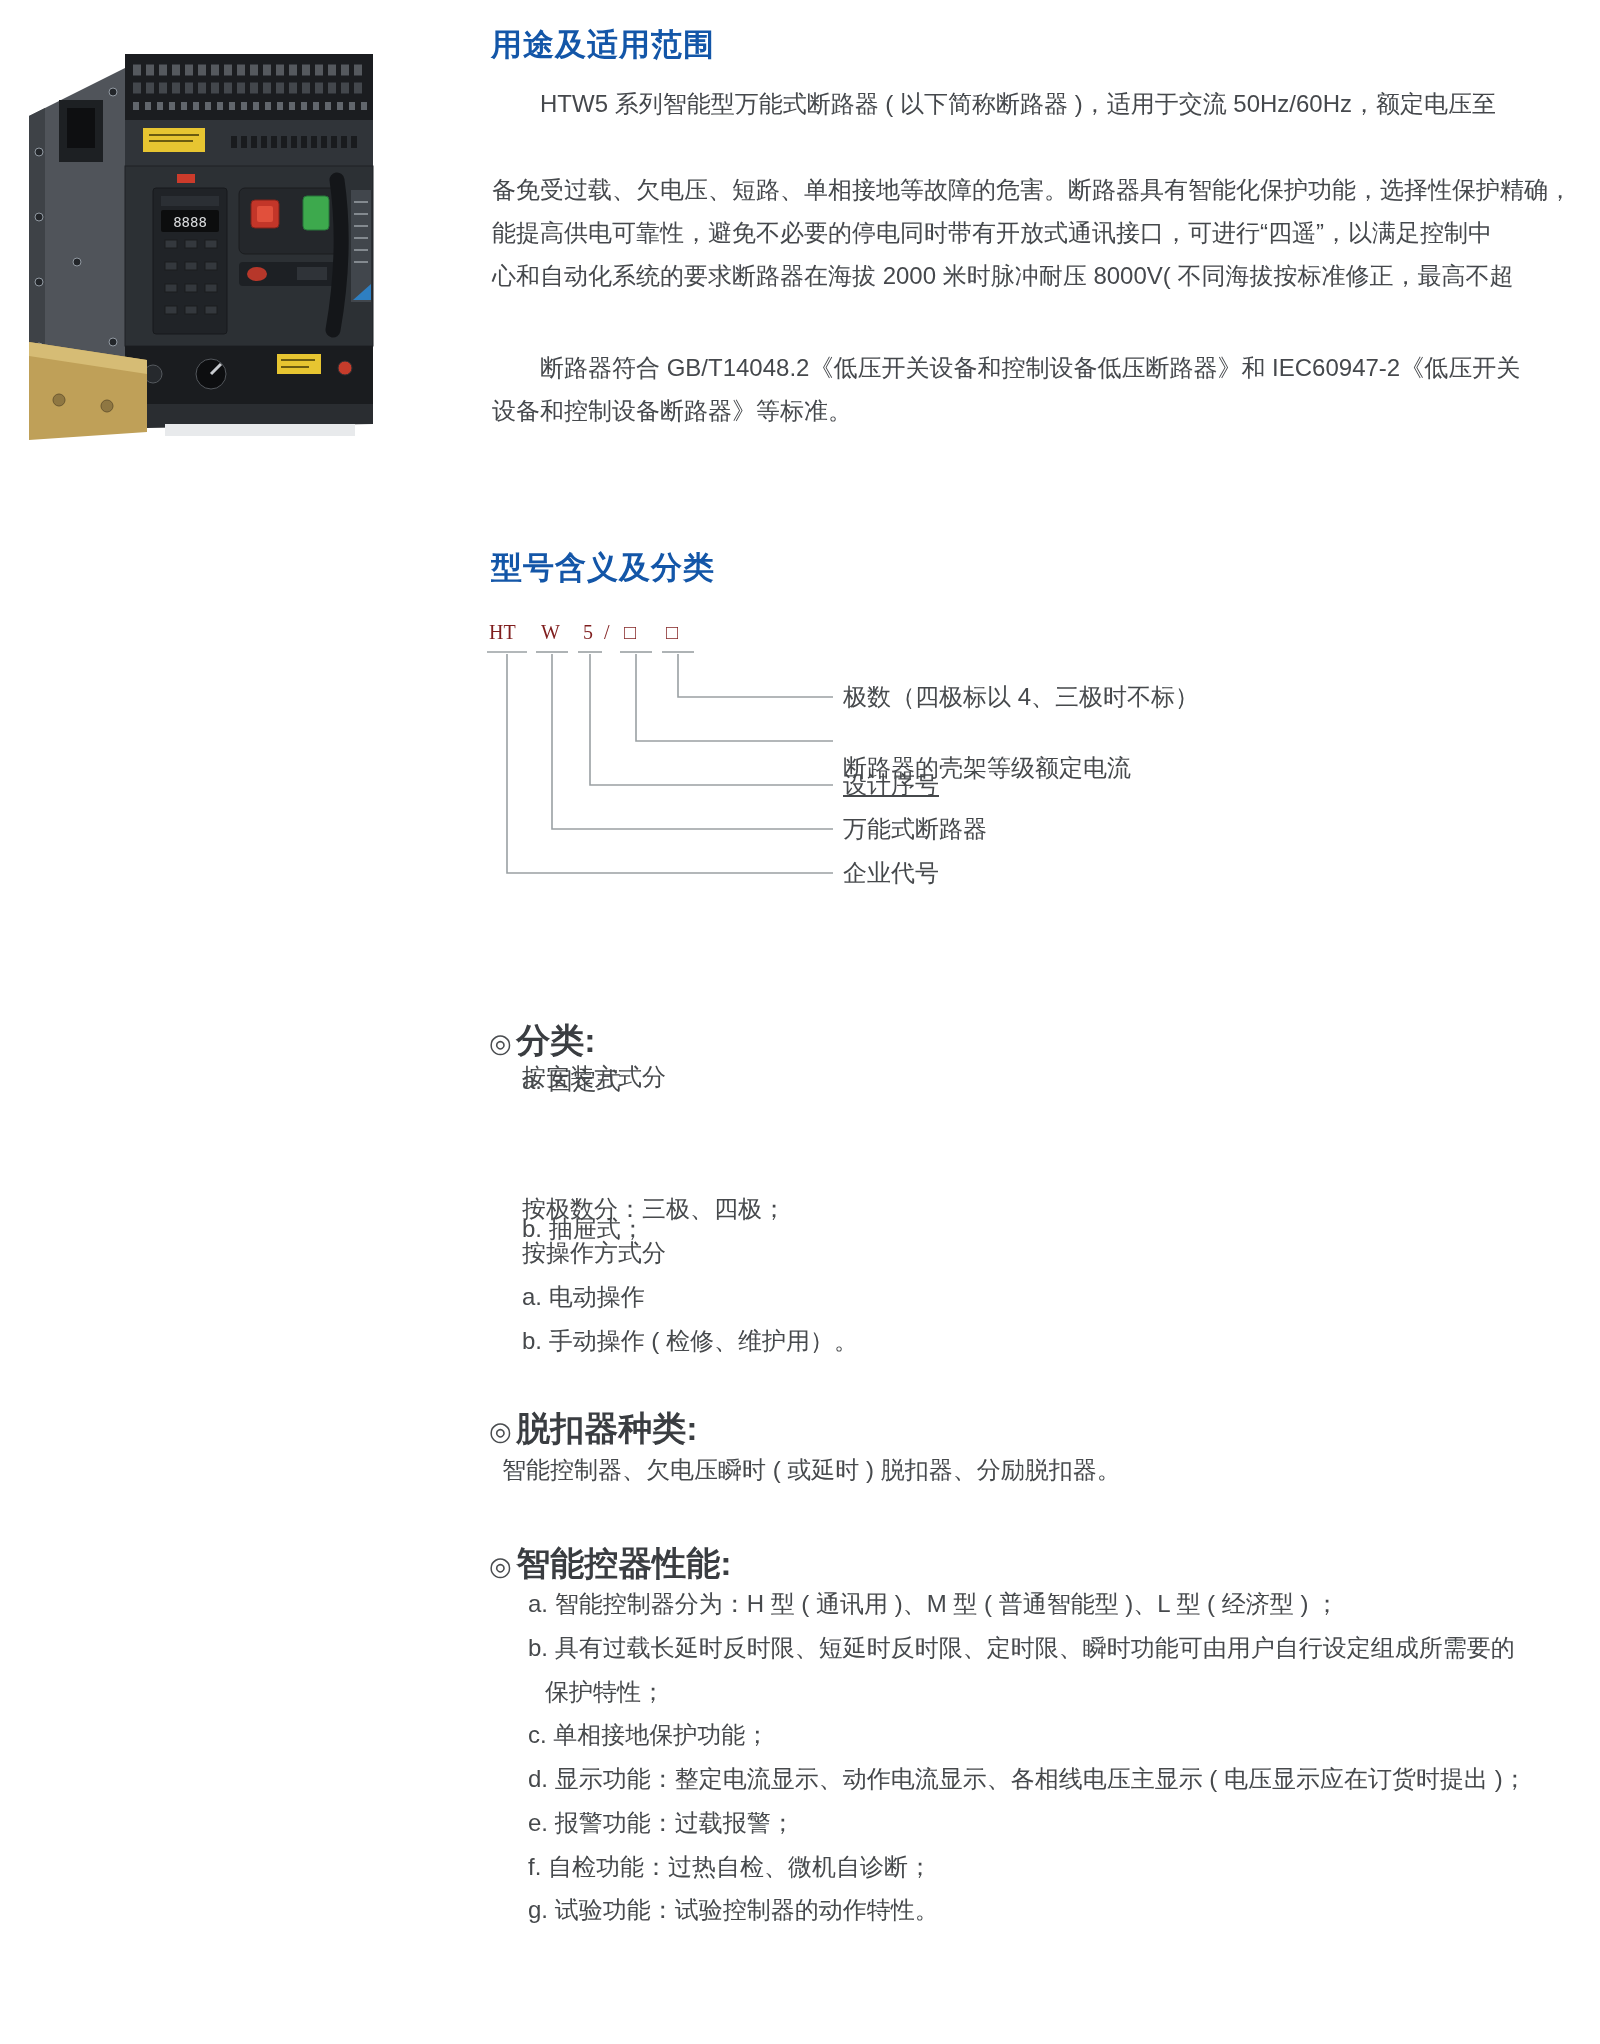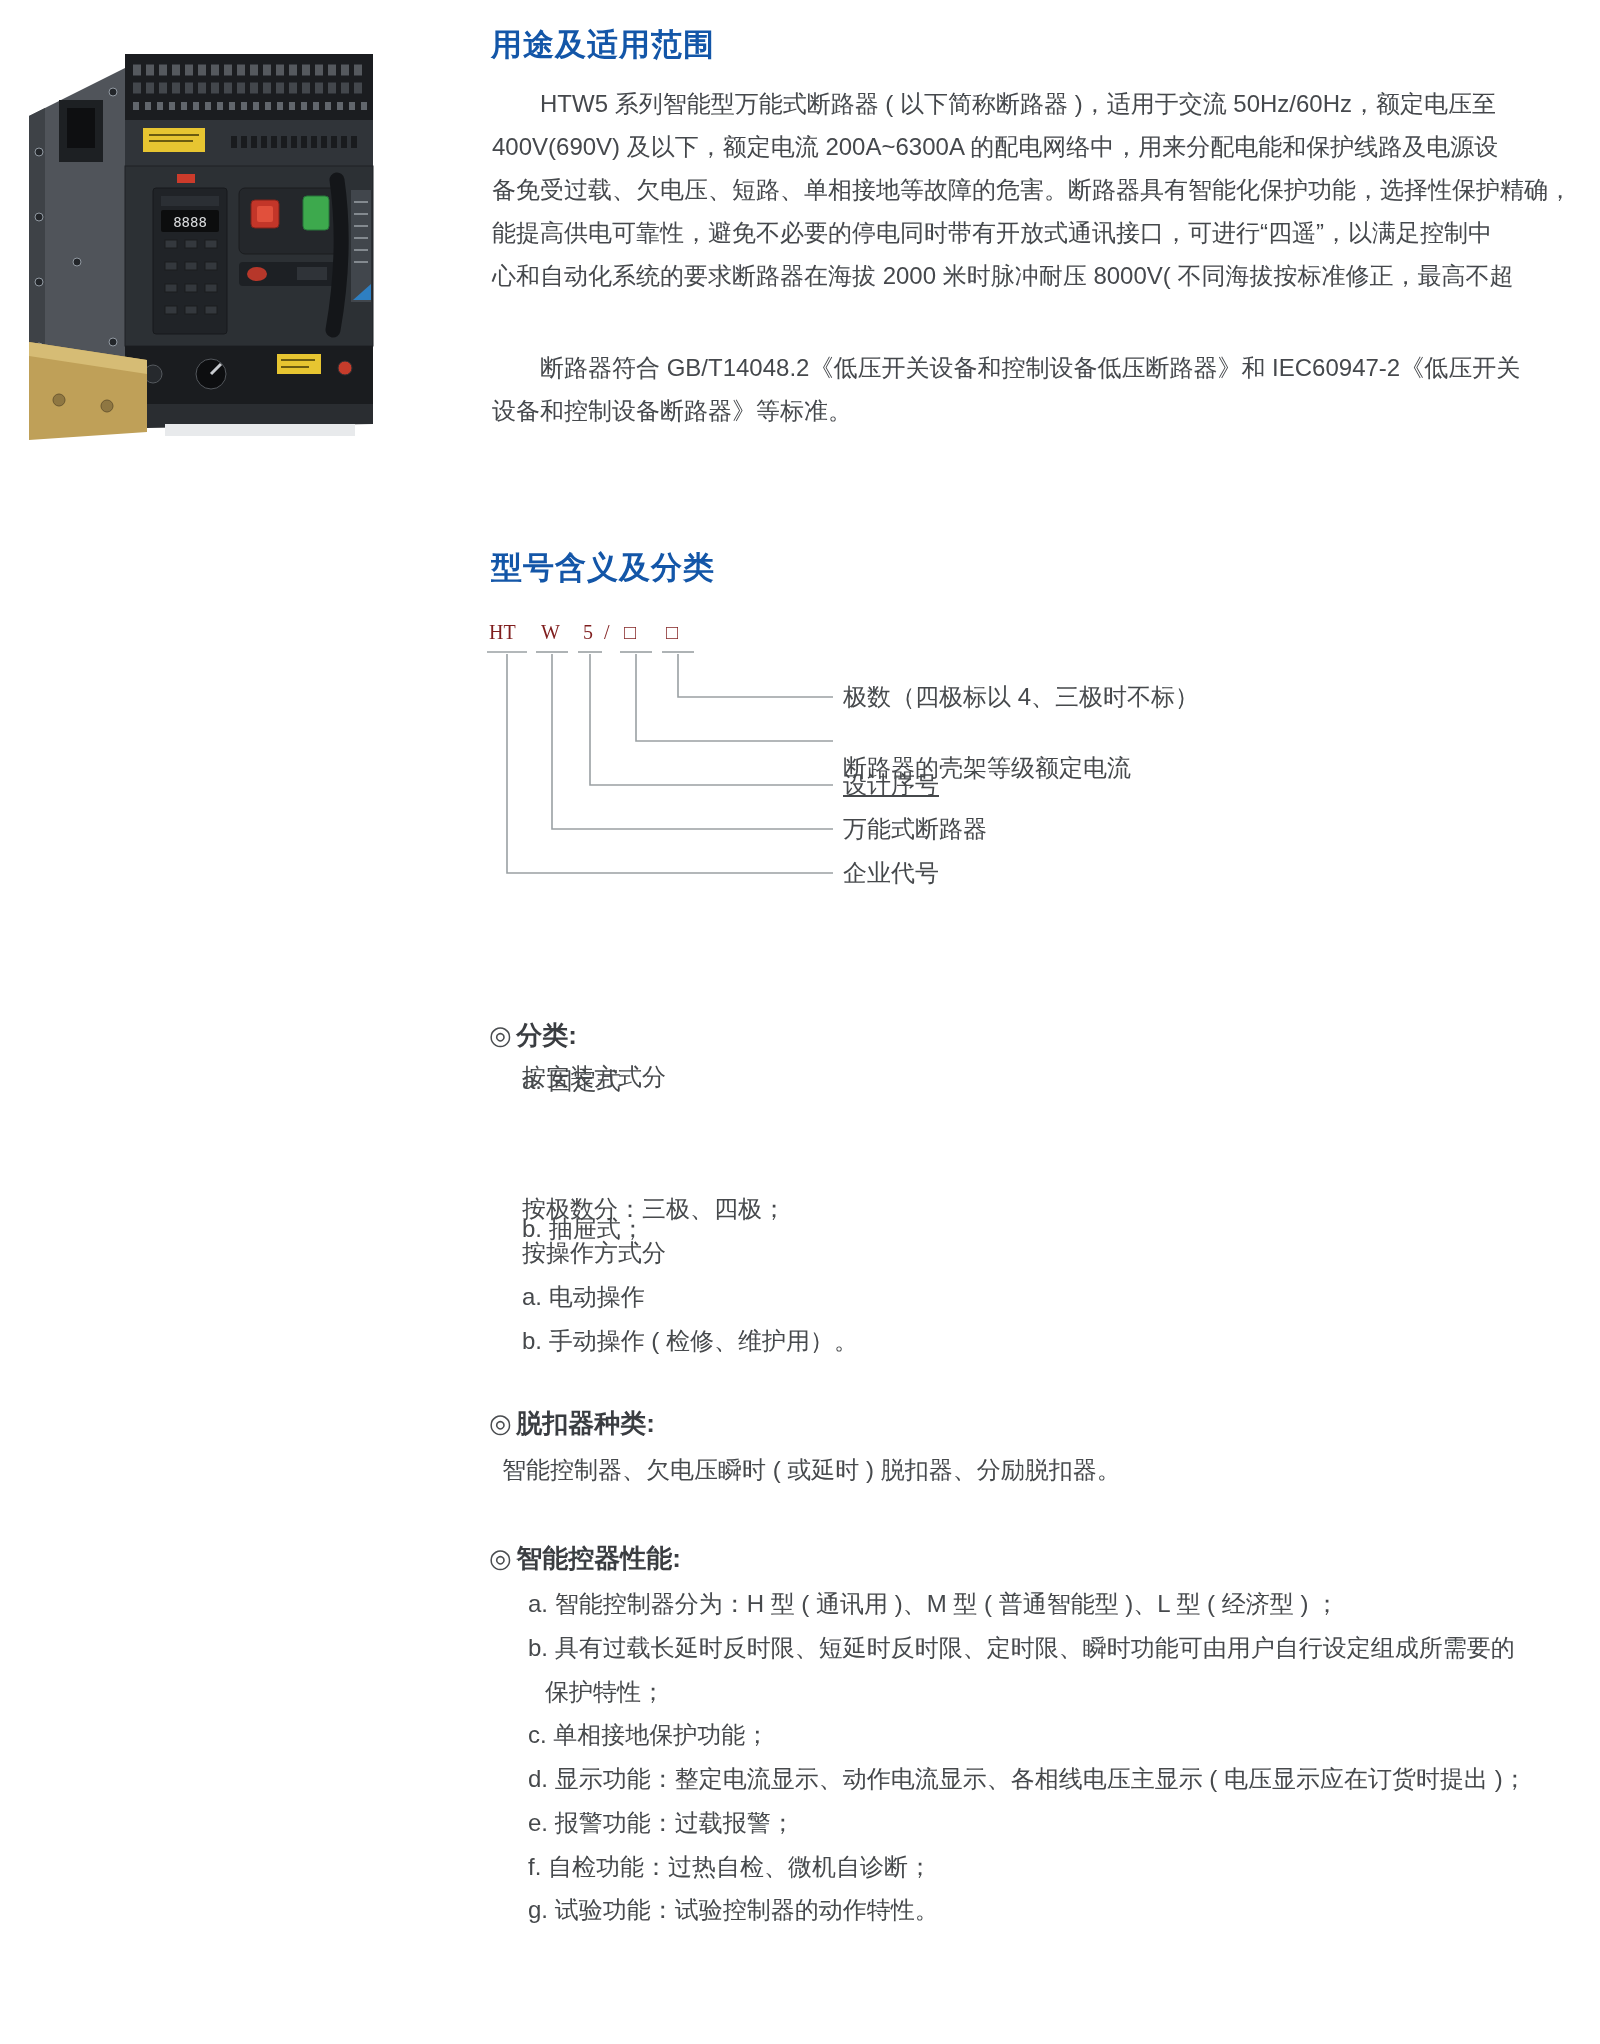--- a/index.html
+++ b/index.html
@@ -3,21 +3,21 @@
 <meta charset="utf-8">
 <style>
   html,body{margin:0;padding:0;background:#ffffff;}
   #page{position:relative;width:1600px;height:2044px;background:#ffffff;overflow:hidden;
         font-family:"Liberation Sans","DejaVu Sans",sans-serif;}
   .abs{position:absolute;white-space:nowrap;}
   .h-blue{font-size:31px;font-weight:bold;color:#1356a8;letter-spacing:1px;}
   .body-line{font-size:24px;color:#45484c;line-height:43px;height:43px;}
   .diag-label{font-size:24px;color:#46494c;line-height:32px;text-align:center;}
   .code-part{font-size:20px;color:#7f1d1d;line-height:32px;font-family:Liberation Serif, serif;}
-  .sec-head{font-size:26px;font-weight:bold;color:#3a3d41;}
+  .sec-head{font-size:34px;font-weight:bold;color:#3a3d41;}
   .sec-bullet{font-size:26px;font-weight:bold;color:#4a4d50;}
   .item{font-size:24px;color:#46494c;line-height:34px;}
   .sym-svg{display:inline-block;vertical-align:-4px;margin:0 6px;}
 </style>
 </head>
 <body>
 
 <div id="page">
 
   <div class="abs" style="left:15px;top:12px;width:370px;height:430px;">
@@ -101,21 +101,20 @@
       <circle cx="92" cy="394" r="6" fill="#8f7742" stroke="#6b5830"></circle>
 
       <polygon points="132,392 358,392 358,412 132,416" fill="#2a2d31"></polygon>
       <polygon points="150,412 340,412 340,424 150,424" fill="#e8eaec"></polygon>
     </svg>
   </div>
 
   <div class="abs h-blue" style="left:491px;top:24px;">用途及适用范围</div>
 
   <div class="abs body-line" style="left:540px;top:82px;">HTW5 系列智能型万能式断路器 ( 以下简称断路器 )，适用于交流 50Hz/60Hz，额定电压至</div>
-  <div class="abs body-line" style="left:492px;top:125px;">400V(690V) 及以下，额定电流 200A~6300A 的配电网络中，用来分配电能和保护线路及电源设</div>
   <div class="abs body-line" style="left:492px;top:168px;">备免受过载、欠电压、短路、单相接地等故障的危害。断路器具有智能化保护功能，选择性保护精确，</div>
   <div class="abs body-line" style="left:492px;top:211px;">能提高供电可靠性，避免不必要的停电同时带有开放式通讯接口，可进行“四遥”，以满足控制中</div>
   <div class="abs body-line" style="left:492px;top:254px;">心和自动化系统的要求断路器在海拔 2000 米时脉冲耐压 8000V( 不同海拔按标准修正，最高不超</div>
   <div class="abs body-line" style="left:540px;top:346px;">断路器符合 GB/T14048.2《低压开关设备和控制设备低压断路器》和 IEC60947-2《低压开关</div>
   <div class="abs body-line" style="left:492px;top:389px;">设备和控制设备断路器》等标准。</div>
 
   <div class="abs h-blue" style="left:491px;top:547px;">型号含义及分类</div>
 
   <div class="abs" style="left:440px;top:600px;width:1160px;height:300px;">
 

